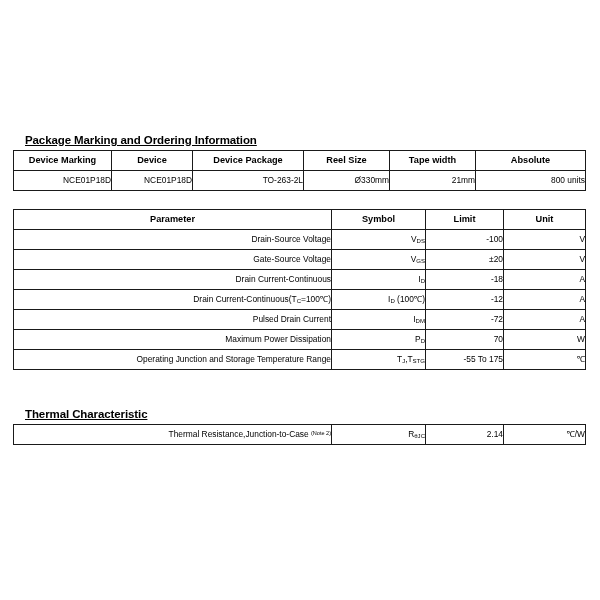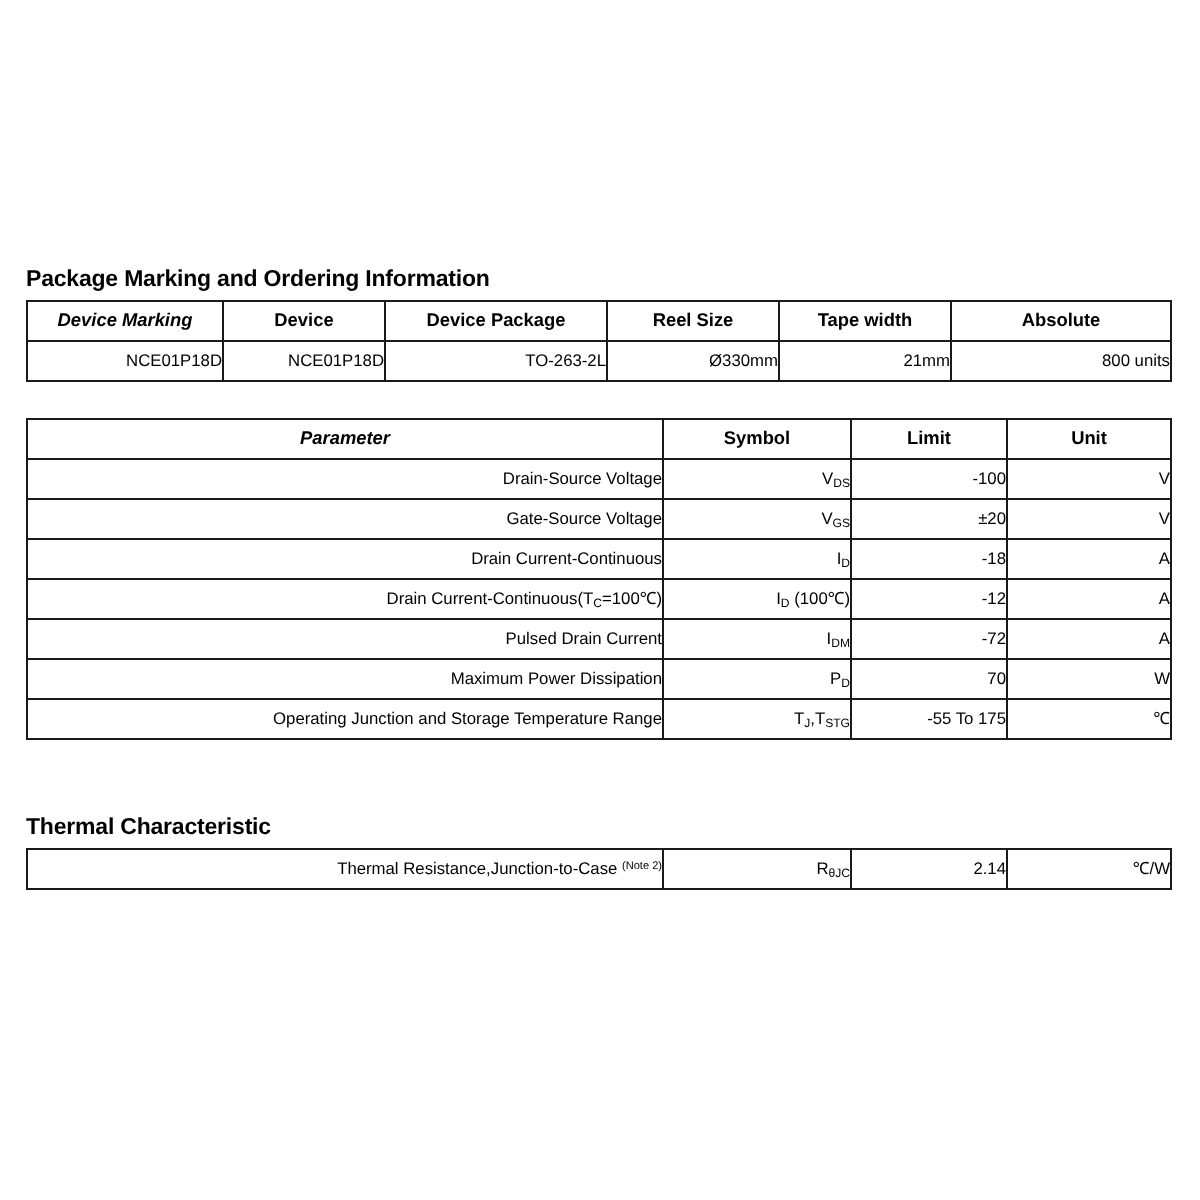--- a/index.html
+++ b/index.html
@@ -24,22 +24,23 @@
   .section {
     position: absolute;
     left: 13px;
     width: 573px;
   }
 
   .section-heading {
     font-size: 11.5px;
     font-weight: bold;
     letter-spacing: -0.1px;
-    margin: 0 0 4px 0;
+    margin: 0 0 4px 12px;
     white-space: nowrap;
+    text-decoration: underline;
   }
 
   table.dsheet {
     border-collapse: collapse;
     width: 573px;
     table-layout: fixed;
     font-size: 8.4px;
   }
   table.dsheet th,
   table.dsheet td {
@@ -59,21 +60,20 @@
   table.dsheet td {
     text-align: right;
   }
   td.pname, th.pname-h {
     text-align: left;
     padding-left: 5px;
   }
   th.pname-h {
     text-align: center;
     padding-left: 0;
-    font-style: italic;
   }
 
   sub {
     font-size: 0.72em;
     vertical-align: -0.22em;
     line-height: 0;
   }
   sup.note {
     font-size: 0.66em;
     vertical-align: 0.42em;

